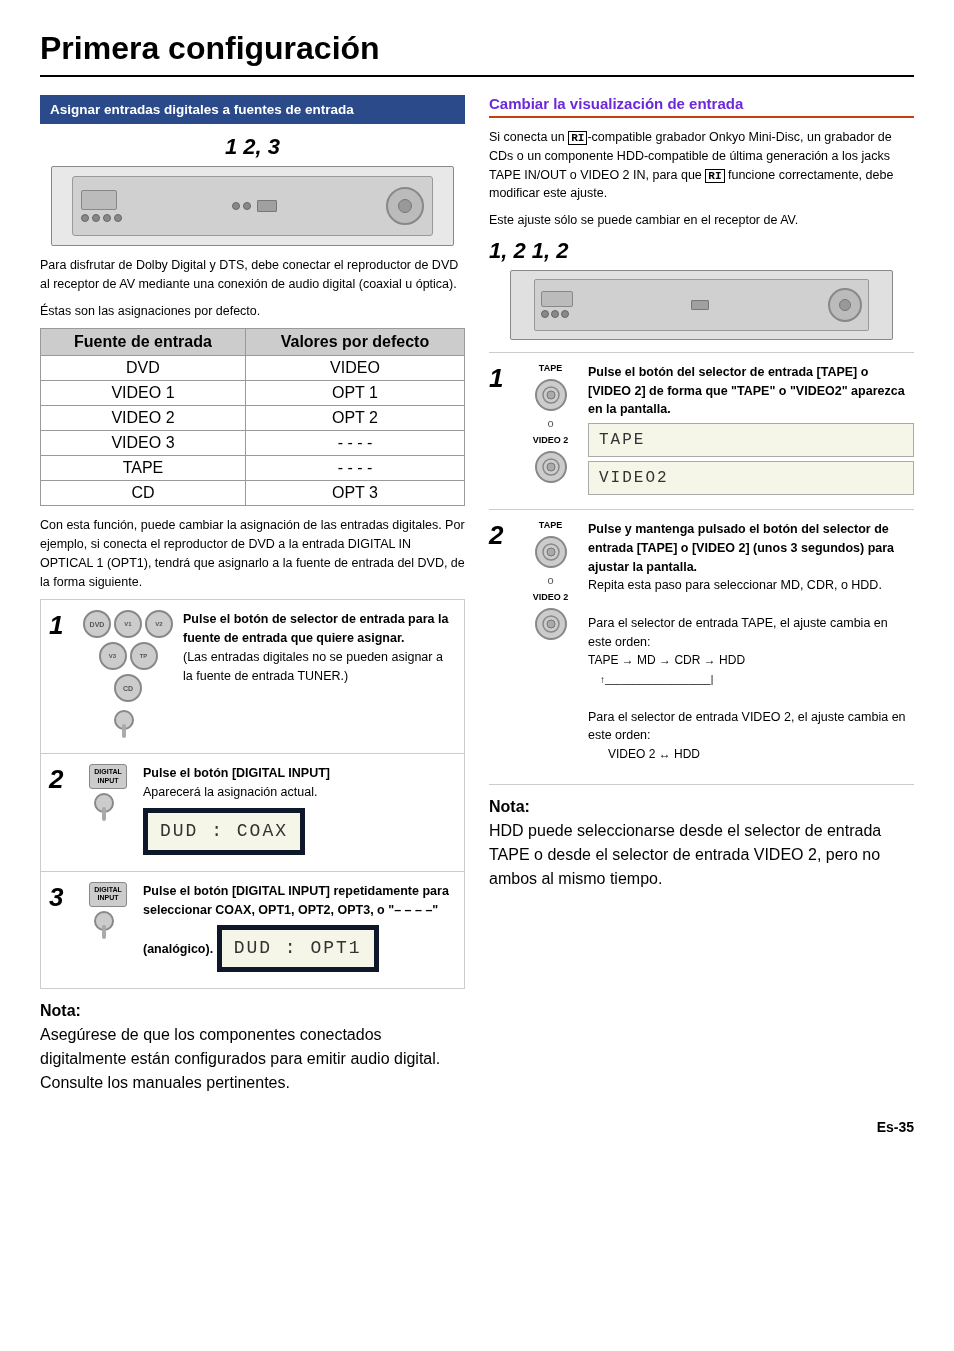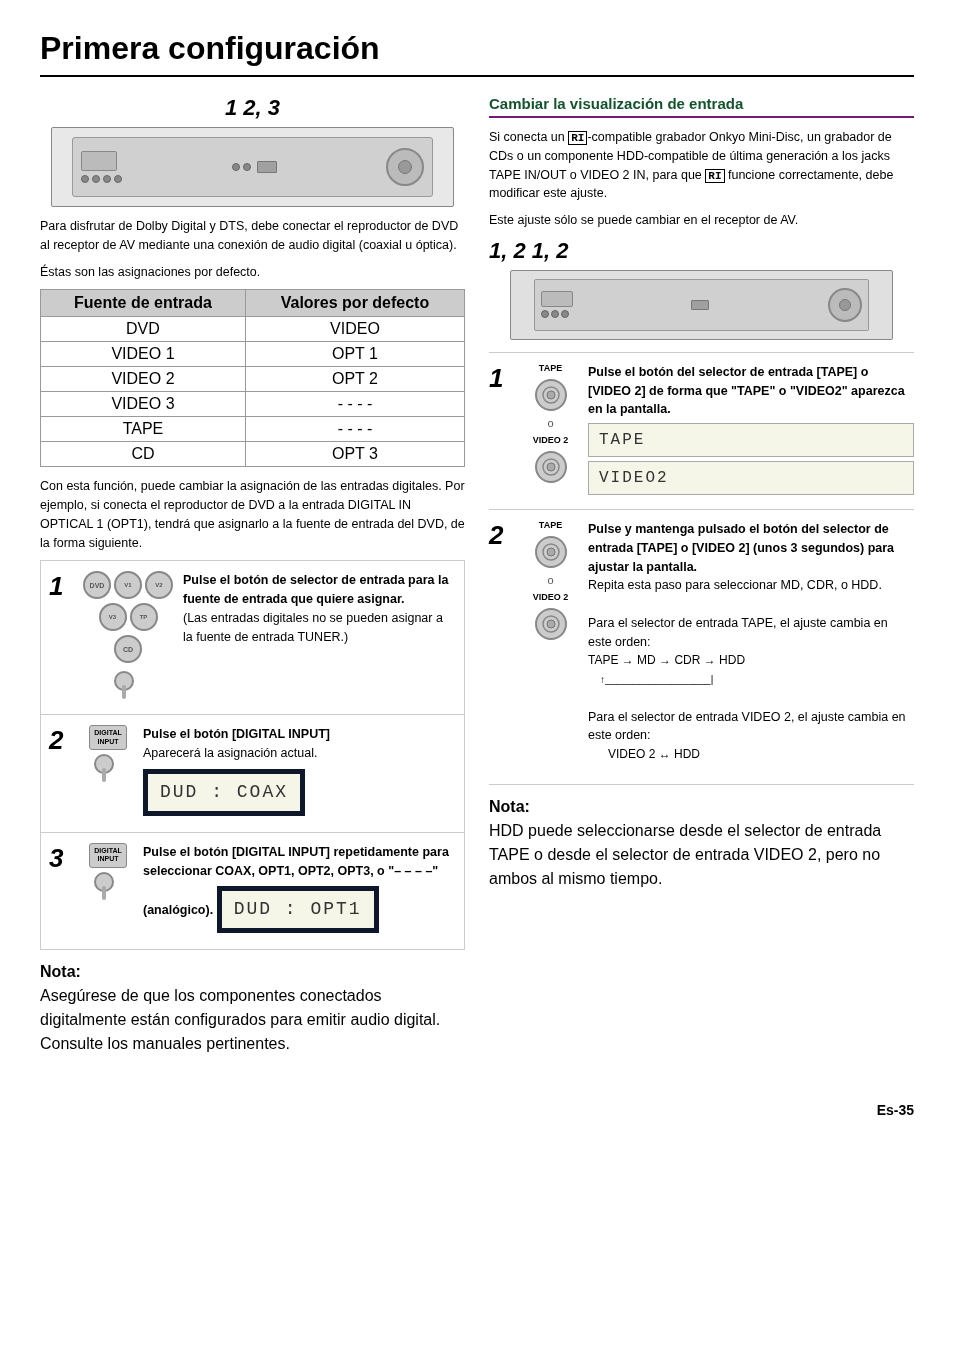--- a/index.html
+++ b/index.html
@@ -33,24 +33,24 @@
     .section-header {
       background: #2a4a8a;
       color: #fff;
       font-size: 13.5px;
       font-weight: bold;
       padding: 7px 10px;
       margin-bottom: 10px;
     }
     .section-header-right {
       background: #fff;
-      color: #14532d;
+      color: #6d28d9;
       font-size: 15px;
       font-weight: bold;
-      border-bottom: 2px solid #701a75;
+      border-bottom: 2px solid #c2410c;
       padding-bottom: 4px;
       margin-bottom: 10px;
     }
     .step-label {
       font-size: 22px;
       font-style: italic;
       font-weight: bold;
       text-align: center;
       margin-bottom: 6px;
     }
@@ -239,21 +239,21 @@
       padding: 4px 10px;
       margin: 4px 0;
       letter-spacing: 2px;
       color: #333;
       display: block;
       min-width: 130px;
     }
     .page-number {
       text-align: right;
       font-size: 14px;
-      margin-top: 46px;
+      margin-top: 24px;
       font-weight: bold;
     }
     .step-label-right {
       font-size: 22px;
       font-style: italic;
       font-weight: bold;
       text-align: left;
       margin-bottom: 6px;
     }
     .small-receiver {
@@ -285,20 +285,21 @@
     }
   </style>
 </head>
 <body>
 
 <h1 class="page-title">Primera configuración</h1>
 
 <div class="two-col">
 
   <div class="left-col">
+    <div class="section-header">Asignar entradas digitales a fuentes de entrada</div>
 
     <div class="step-label">1   2, 3</div>
 
     <div class="receiver-diagram">
       <div class="receiver-inner">
         <div style="display:flex;flex-direction:column;gap:4px;align-items:flex-start;">
           <div style="width:36px;height:20px;background:#bbb;border:1px solid #888;border-radius:2px;"></div>
           <div style="display:flex;gap:3px;">
             <div class="rec-btn"></div>
             <div class="rec-btn"></div>

